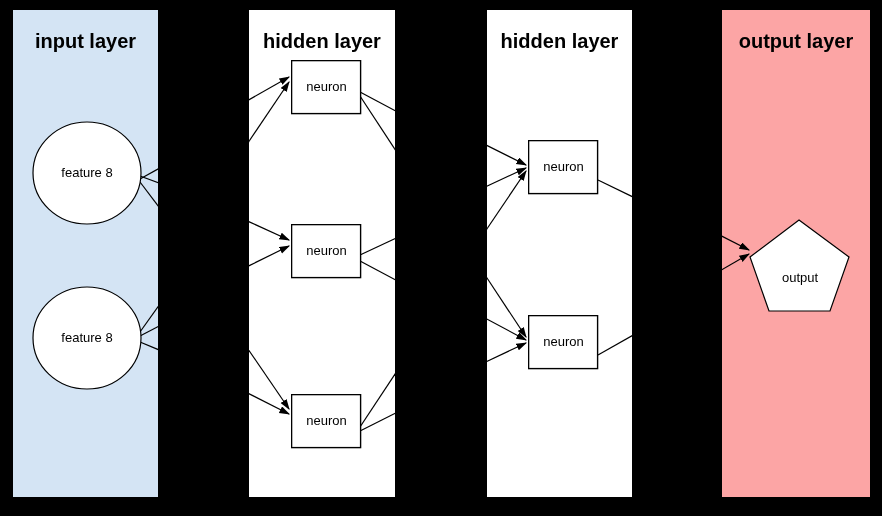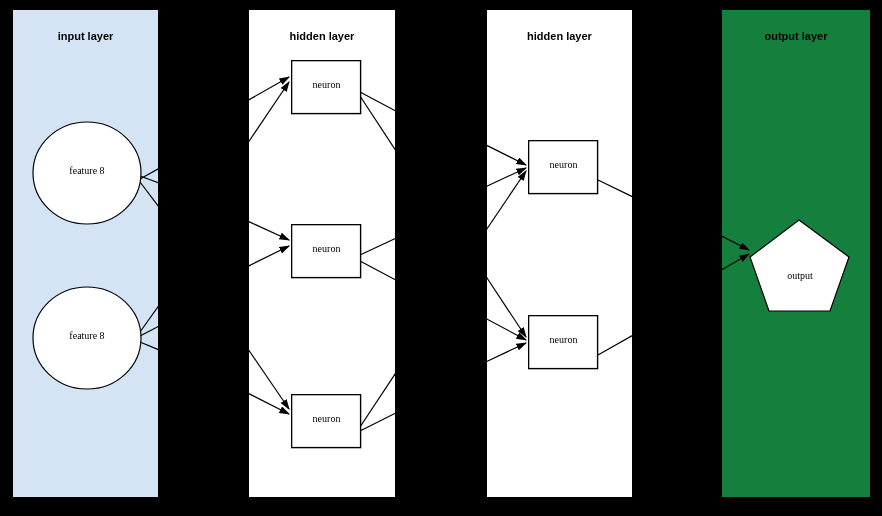--- a/index.html
+++ b/index.html
@@ -22,36 +22,36 @@
   .panel {
     position: absolute;
     overflow: hidden;
   }
   .panel-title {
     position: absolute;
     left: 0;
     right: 0;
     text-align: center;
     font-weight: bold;
-    font-size: 11px;
+    font-size: 20px;
     color: #000000;
     font-family: "Liberation Sans", sans-serif;
   }
   .panel svg.edges {
     position: absolute;
     left: 0;
     top: 0;
     overflow: visible;
   }
   .node-label {
     position: absolute;
-    font-size: 10px;
+    font-size: 13px;
     color: #000000;
     text-align: center;
-    font-family: Liberation Serif, serif;
+    font-family: Liberation Sans, sans-serif;
     white-space: nowrap;
   }
   .shape {
     position: absolute;
   }
 </style>
 </head>
 <body>
 
 <div id="canvas">
@@ -153,21 +153,21 @@
       <rect x="0.6" y="0.6" width="69" height="53" fill="#ffffff" stroke="#000000" stroke-width="1.4"></rect>
     </svg>
     <div class="node-label" style="left:41px; top:149px; width:71px;">neuron</div>
 
     <svg class="shape" style="left:41px; top:305px; width:71px; height:55px;">
       <rect x="0.6" y="0.6" width="69" height="53" fill="#ffffff" stroke="#000000" stroke-width="1.4"></rect>
     </svg>
     <div class="node-label" style="left:41px; top:324px; width:71px;">neuron</div>
   </div>
 
-  <div class="panel" style="left:722px; top:10px; width:148px; height:487px; background:#15803d;">
+  <div class="panel" style="left:722px; top:10px; width:148px; height:487px; background:#fca5a5;">
     <div class="panel-title" style="top:20px;">output layer</div>
 
     <svg class="edges" width="148" height="487">
       <defs>
         <marker id="ah3" markerWidth="9" markerHeight="9" refX="8" refY="3" orient="auto" markerUnits="strokeWidth">
           <path d="M0,0 L9,3 L0,6 z" fill="#000000"></path>
         </marker>
       </defs>
       <g stroke="#000000" stroke-width="1.2" fill="none">
         <line x1="-130" y1="160" x2="27" y2="240" marker-end="url(#ah3)"></line>

